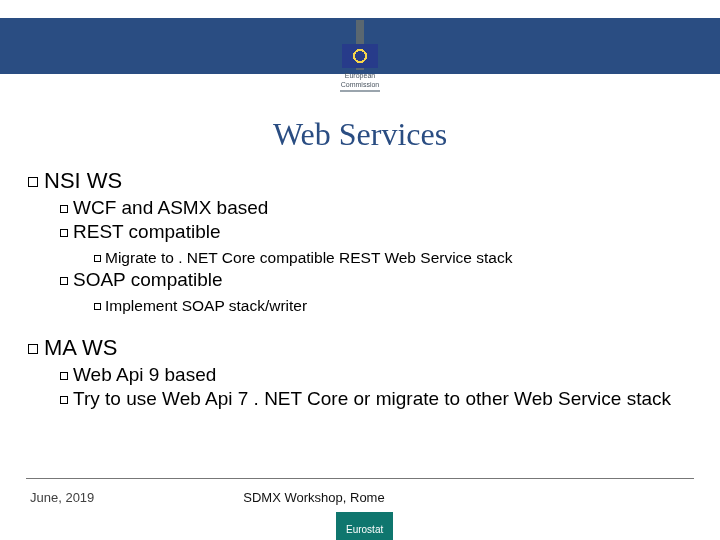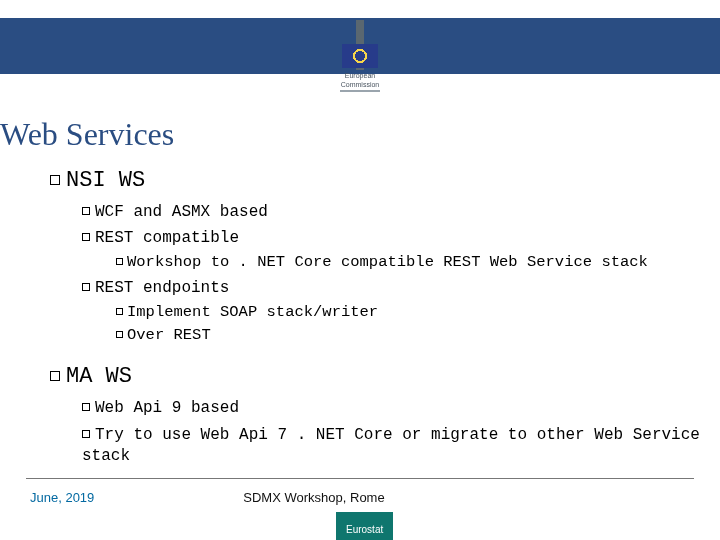--- a/index.html
+++ b/index.html
@@ -65,37 +65,38 @@
     height: 1.5px;
     background: #9aa4ad;
     margin-top: 2px;
   }
 
   .title {
     position: absolute;
     top: 116px;
     left: 0;
     width: 720px;
+    text-align: center;
     font-size: 32px;
     color: #2a4d82;
     font-family: Georgia, serif;
   }
 
   .content {
     position: absolute;
     top: 164px;
-    left: 50px;
+    left: 28px;
     width: 656px;
-    font-family: Liberation Mono, monospace;
+    font-family: Liberation Sans, sans-serif;
     color: #000;
     font-size: 18px;
     line-height: 1.3;
   }
   .lvl0 { font-size: 22px; margin-top: 3px; }
-  .lvl1 { font-size: 16px; margin-left: 32px; margin-top: 6px; }
+  .lvl1 { font-size: 19px; margin-left: 32px; margin-top: 0; }
   .lvl2 { font-size: 15.5px; margin-left: 66px; margin-top: 3px; }
   .cb-lg {
     width: 10px; height: 10px; border: 1.2px solid #000; display: inline-block; vertical-align: 1px; margin-right: 6px;
   }
   .cb-md {
     width: 8px; height: 8px; border: 1.1px solid #000; display: inline-block; vertical-align: 1px; margin-right: 5px;
   }
   .cb-sm {
     width: 7px; height: 7px; border: 1px solid #000; display: inline-block; vertical-align: 1px; margin-right: 4px;
   }
@@ -108,21 +109,21 @@
     width: 668px;
     height: 1px;
     background: #777;
   }
   .footer-left {
     position: absolute;
     left: 30px;
     top: 490px;
     font-family: Arial, sans-serif;
     font-size: 13px;
-    color: #0369a1;
+    color: #404040;
   }
   .footer-center {
     position: absolute;
     top: 490px;
     left: 0;
     width: 628px;
     text-align: center;
     font-family: Arial, sans-serif;
     font-size: 13px;
     color: #111;
@@ -157,30 +158,27 @@
   <div class="lvl0">
     <span class="cb-lg"></span><span>NSI WS</span>
   </div>
   <div class="lvl1">
     <span class="cb-md"></span><span>WCF and ASMX based</span>
   </div>
   <div class="lvl1">
     <span class="cb-md"></span><span>REST compatible</span>
   </div>
   <div class="lvl2">
-    <span class="cb-sm"></span><span>Workshop to . NET Core compatible REST Web Service stack</span>
+    <span class="cb-sm"></span><span>Migrate to . NET Core compatible REST Web Service stack</span>
   </div>
   <div class="lvl1">
-    <span class="cb-md"></span><span>REST endpoints</span>
+    <span class="cb-md"></span><span>SOAP compatible</span>
   </div>
   <div class="lvl2">
     <span class="cb-sm"></span><span>Implement SOAP stack/writer</span>
-  </div>
-  <div class="lvl2">
-    <span class="cb-sm"></span><span>Over REST</span>
   </div>
 
   <div class="lvl0 section2">
     <span class="cb-lg"></span><span>MA WS</span>
   </div>
   <div class="lvl1">
     <span class="cb-md"></span><span>Web Api 9 based</span>
   </div>
   <div class="lvl1">
     <span class="cb-md"></span><span>Try to use Web Api 7 . NET Core or migrate to other Web Service stack</span>

